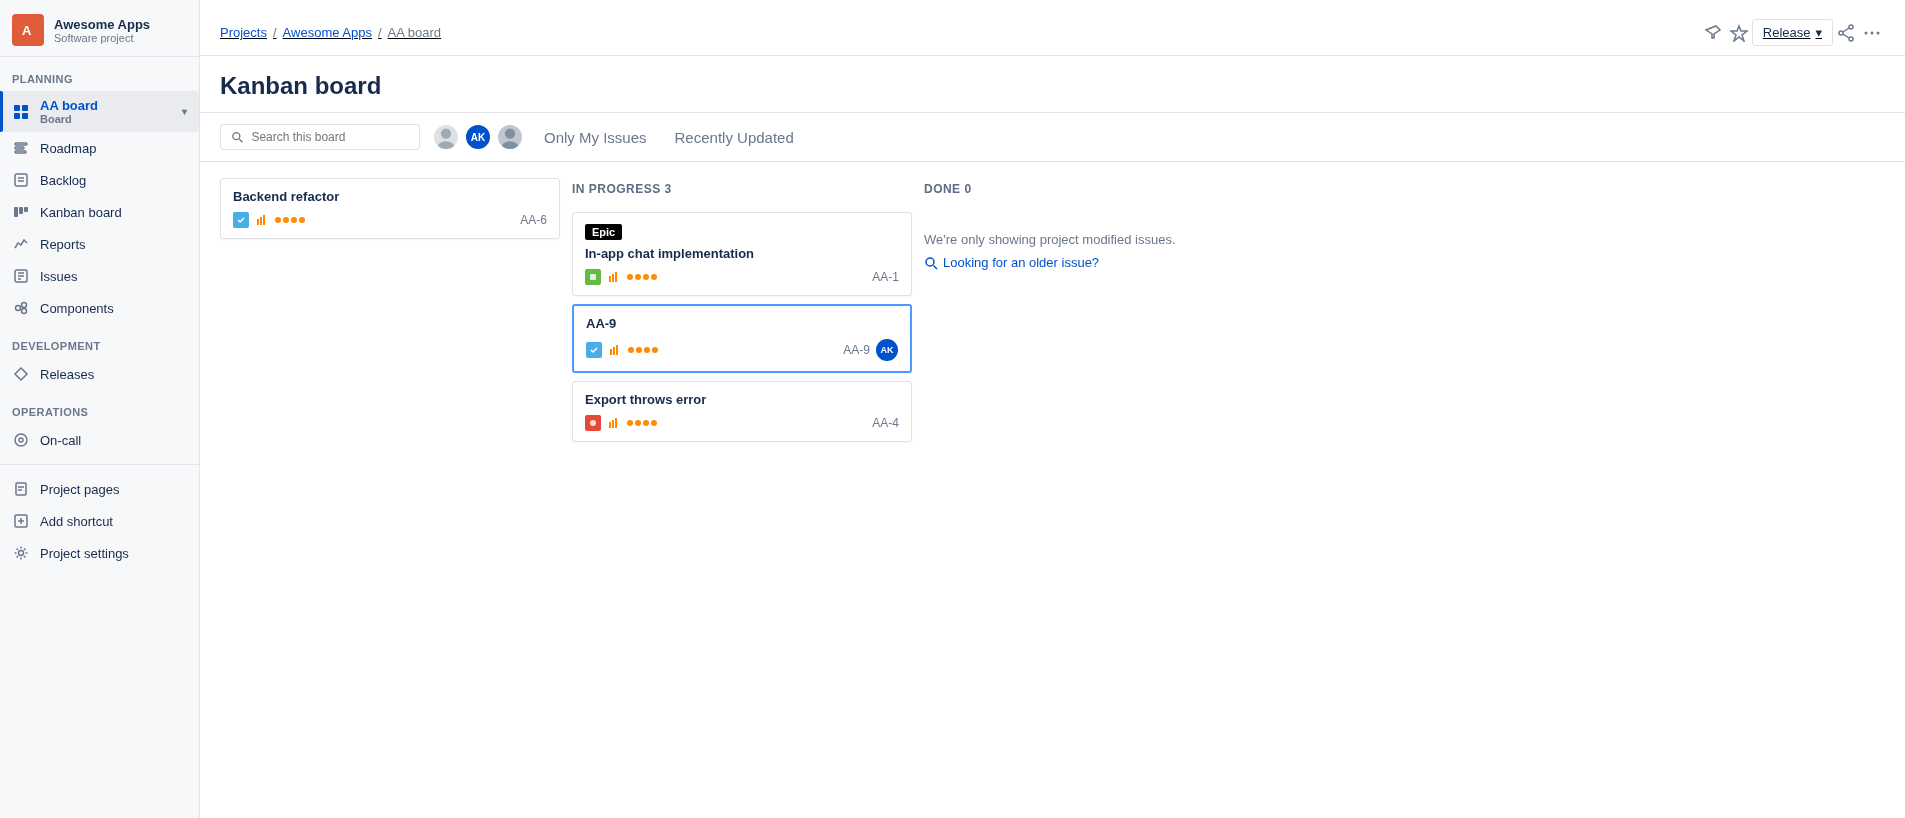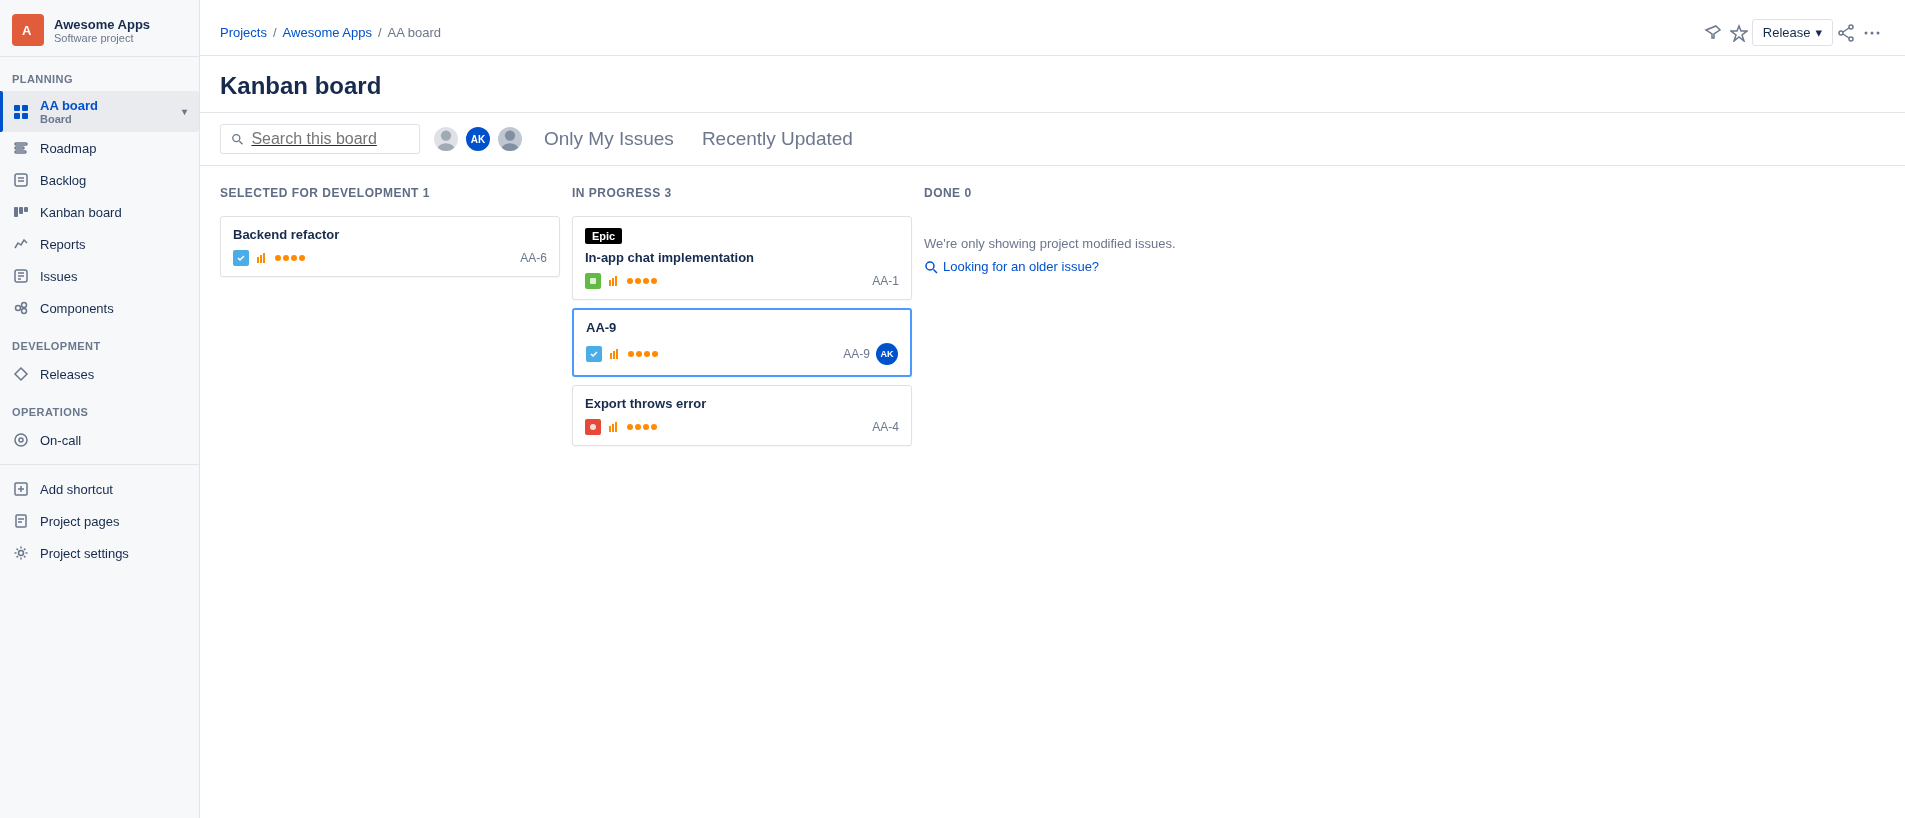--- a/index.html
+++ b/index.html
@@ -69,20 +69,21 @@
       flex-direction: column;
       overflow: hidden;
     }
 
     
     .topbar {
       display: flex; align-items: center; justify-content: space-between;
       padding: 10px 20px 0 20px;
       border-bottom: 1px solid #e2e4e8;
       min-height: 56px;
+      text-decoration: underline;
     }
     .breadcrumb {
       font-size: 13px; color: #6b778c;
       display: flex; align-items: center; gap: 6px;
     }
     .breadcrumb a { color: #0052cc; text-decoration: none; }
     .breadcrumb-sep { color: #6b778c; }
     .topbar-actions { display: flex; align-items: center; }
     .topbar-icon-btn {
       background: none; border: none; cursor: pointer;
@@ -108,36 +109,36 @@
       padding: 10px 20px;
       border-bottom: 1px solid #e2e4e8;
     }
     .search-box {
       display: flex; align-items: center;
       border: 1px solid #dfe1e6; border-radius: 3px;
       background: #fff; padding: 5px 10px;
       gap: 8px; width: 200px;
     }
     .search-box input {
-      border: none; outline: none; font-size: 16px;
-      color: #172b4d; background: transparent; width: 100%; text-decoration: underline;
+      border: none; outline: none; font-size: 12px;
+      color: #172b4d; background: transparent; width: 100%;
     }
     .search-icon { color: #6b778c; font-size: 14px; }
     .avatar-group { display: flex; align-items: center; gap: 4px; }
     .avatar {
       width: 28px; height: 28px; border-radius: 50%;
       display: flex; align-items: center; justify-content: center;
       font-size: 11px; font-weight: 700; border: 2px solid #fff;
       cursor: pointer;
     }
     .avatar-img { background: #dfe1e6; overflow: hidden; }
     .avatar-img svg { width: 100%; height: 100%; }
     .toolbar-btn {
       background: none; border: none; cursor: pointer;
-      font-size: 19px; color: #6b778c; padding: 5px 8px;
+      font-size: 15px; color: #6b778c; padding: 5px 8px;
       border-radius: 3px;
     }
 
     
     .board-area {
       flex: 1;
       display: flex;
       overflow-x: auto;
       padding: 16px 20px;
       gap: 12px;
@@ -324,37 +325,37 @@
         </svg>
     </div>
     <span>On-call</span>
   </div>
 
   <hr class="sidebar-divider">
 
   <div class="sidebar-item">
     <div class="sidebar-icon">
       <svg width="16" height="16" viewBox="0 0 16 16" fill="none" stroke="#6b778c" stroke-width="1.5">
+          <rect x="3" y="2" width="10" height="12" rx="1"></rect>
+          <line x1="5" y1="6" x2="11" y2="6"></line>
+          <line x1="5" y1="9" x2="9" y2="9"></line>
+        </svg>
+    </div>
+    <span>Project pages</span>
+  </div>
+
+  <div class="sidebar-item">
+    <div class="sidebar-icon">
+      <svg width="16" height="16" viewBox="0 0 16 16" fill="none" stroke="#6b778c" stroke-width="1.5">
           <rect x="2" y="2" width="12" height="12" rx="1"></rect>
           <line x1="8" y1="5" x2="8" y2="11"></line>
           <line x1="5" y1="8" x2="11" y2="8"></line>
         </svg>
     </div>
     <span>Add shortcut</span>
-  </div>
-
-  <div class="sidebar-item">
-    <div class="sidebar-icon">
-      <svg width="16" height="16" viewBox="0 0 16 16" fill="none" stroke="#6b778c" stroke-width="1.5">
-          <rect x="3" y="2" width="10" height="12" rx="1"></rect>
-          <line x1="5" y1="6" x2="11" y2="6"></line>
-          <line x1="5" y1="9" x2="9" y2="9"></line>
-        </svg>
-    </div>
-    <span>Project pages</span>
   </div>
 
   <div class="sidebar-item">
     <div class="sidebar-icon">
       <svg width="16" height="16" viewBox="0 0 16 16" fill="none" stroke="#6b778c" stroke-width="1.5">
           <circle cx="8" cy="8" r="2.5"></circle>
           <path d="M8 1.5v2M8 12.5v2M1.5 8h2M12.5 8h2M3.6 3.6l1.4 1.4M11 11l1.4 1.4M3.6 12.4l1.4-1.4M11 5l1.4-1.4"></path>
         </svg>
     </div>
     <span>Project settings</span>
@@ -435,23 +436,20 @@
           </svg>
       </div>
     </div>
     <button class="toolbar-btn">Only My Issues</button>
     <button class="toolbar-btn">Recently Updated</button>
   </div>
 
   <div class="board-area">
 
     <div class="board-column">
-      <div class="column-header">
-        <span>SELECTED FOR DEVELOPMENT 1</span>
-      </div>
 
       <div class="card">
         <div class="card-title">Backend refactor</div>
         <div class="card-meta">
           <div class="card-meta-left">
             <div class="issue-type-icon type-task">
               <svg width="10" height="10" viewBox="0 0 10 10">
                   <polyline points="2,5 4,7 8,3" stroke="white" stroke-width="1.5" fill="none"></polyline>
                 </svg>
             </div>

